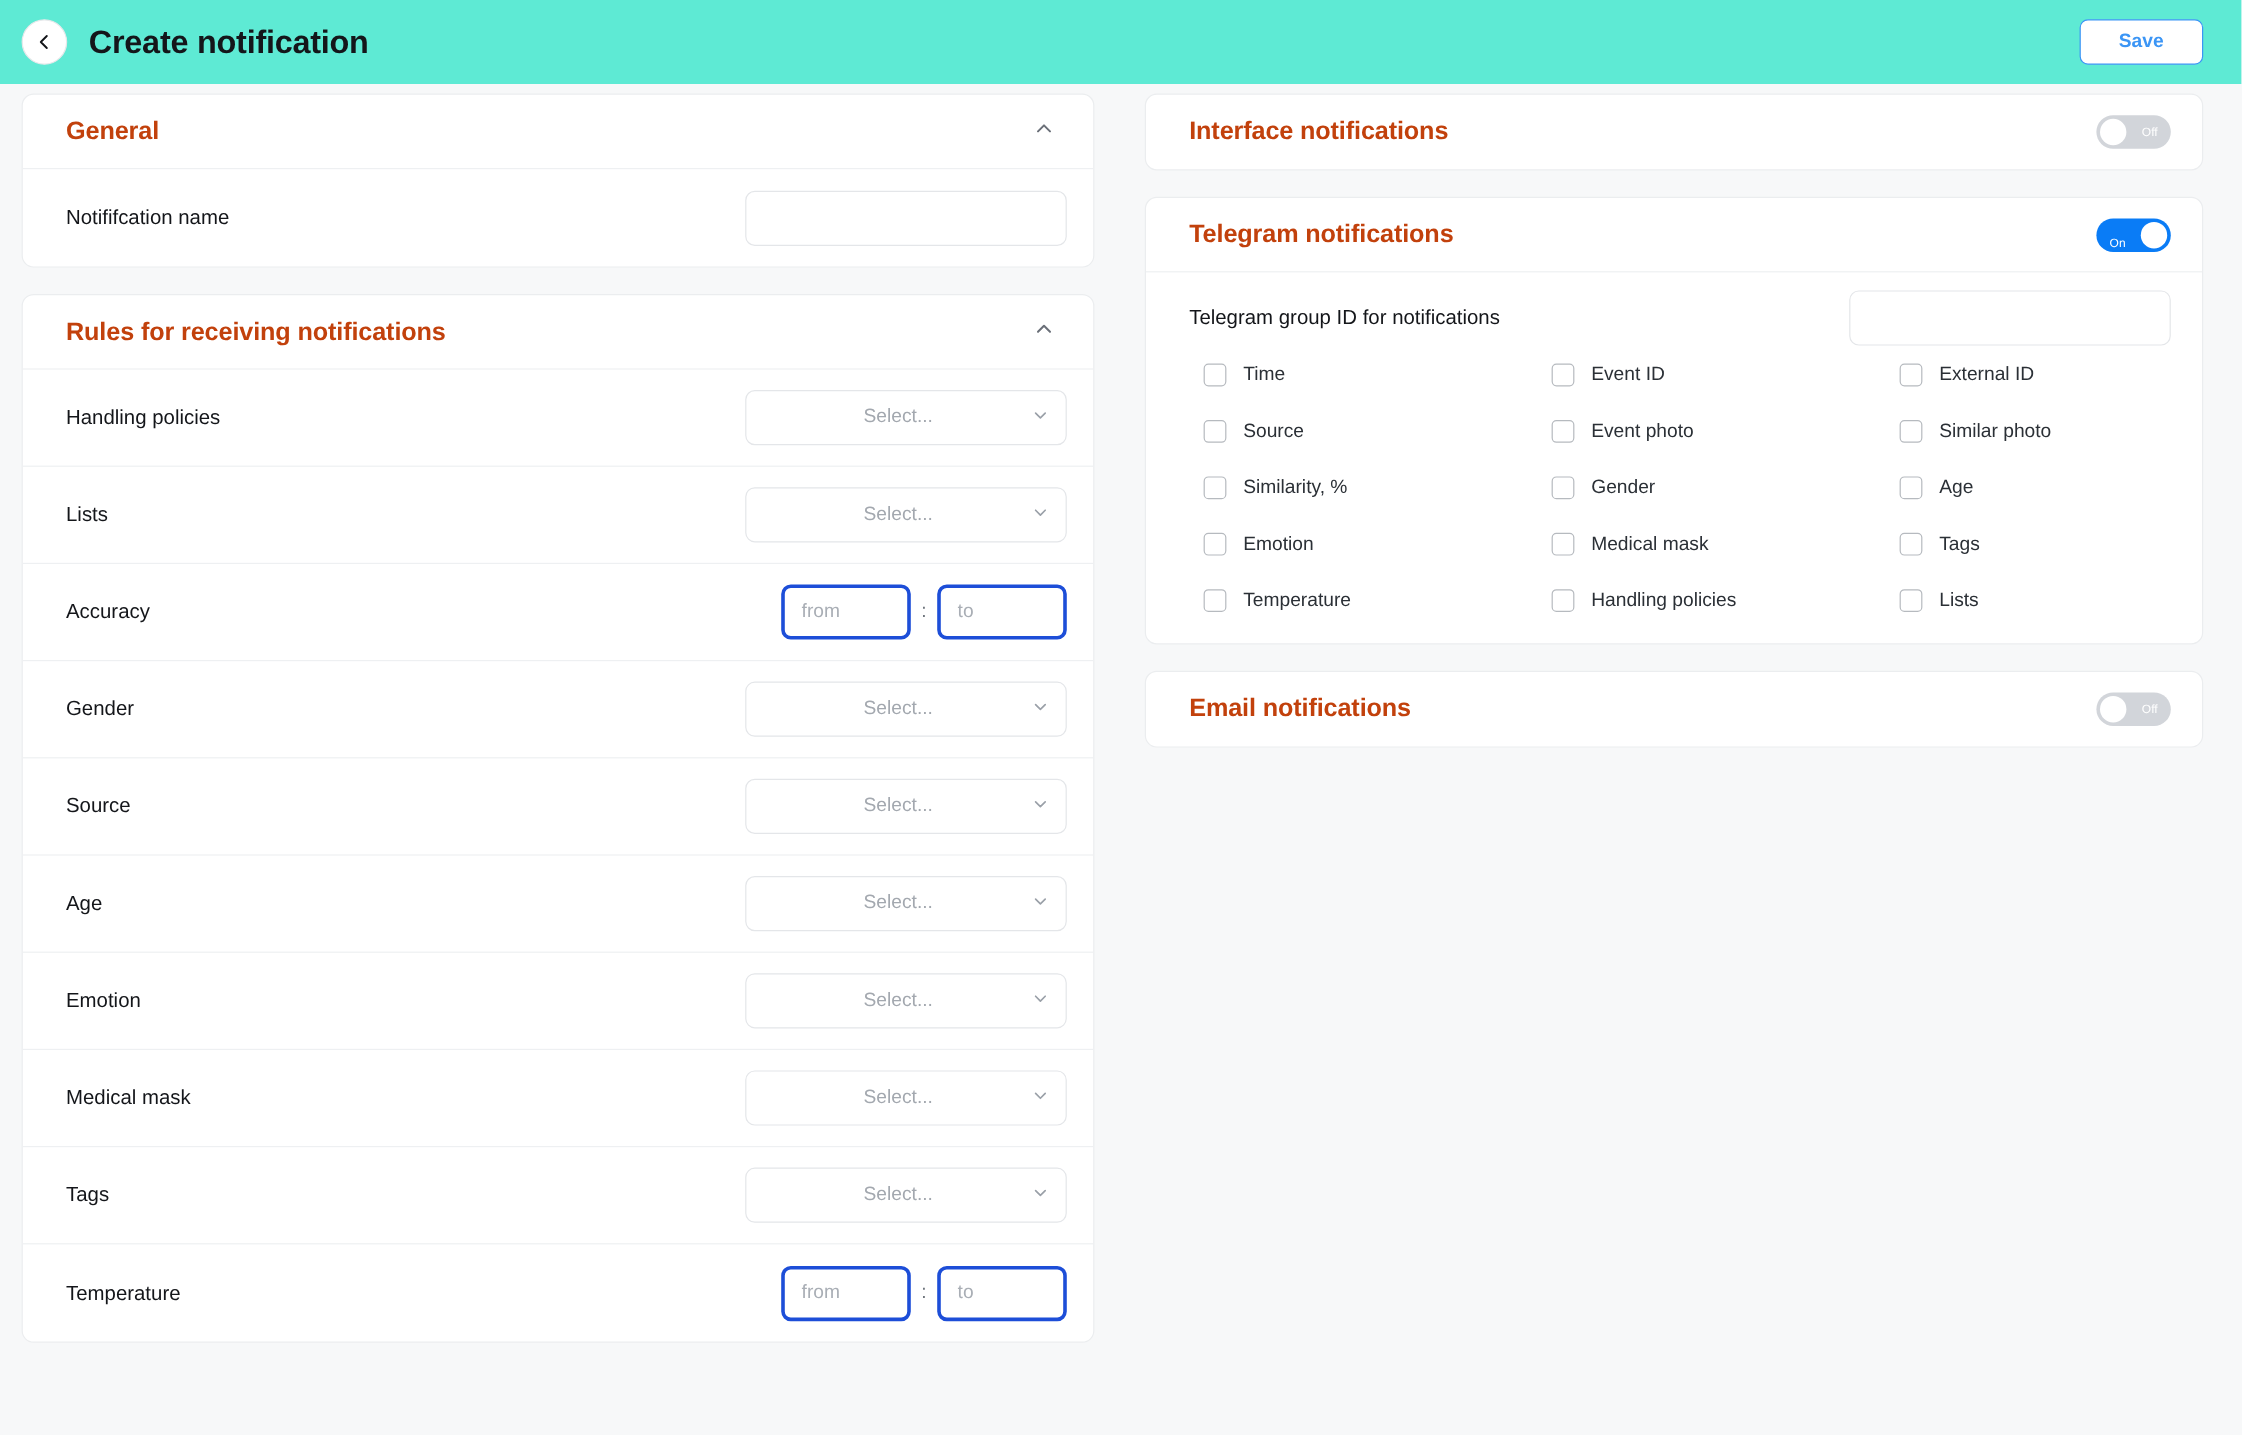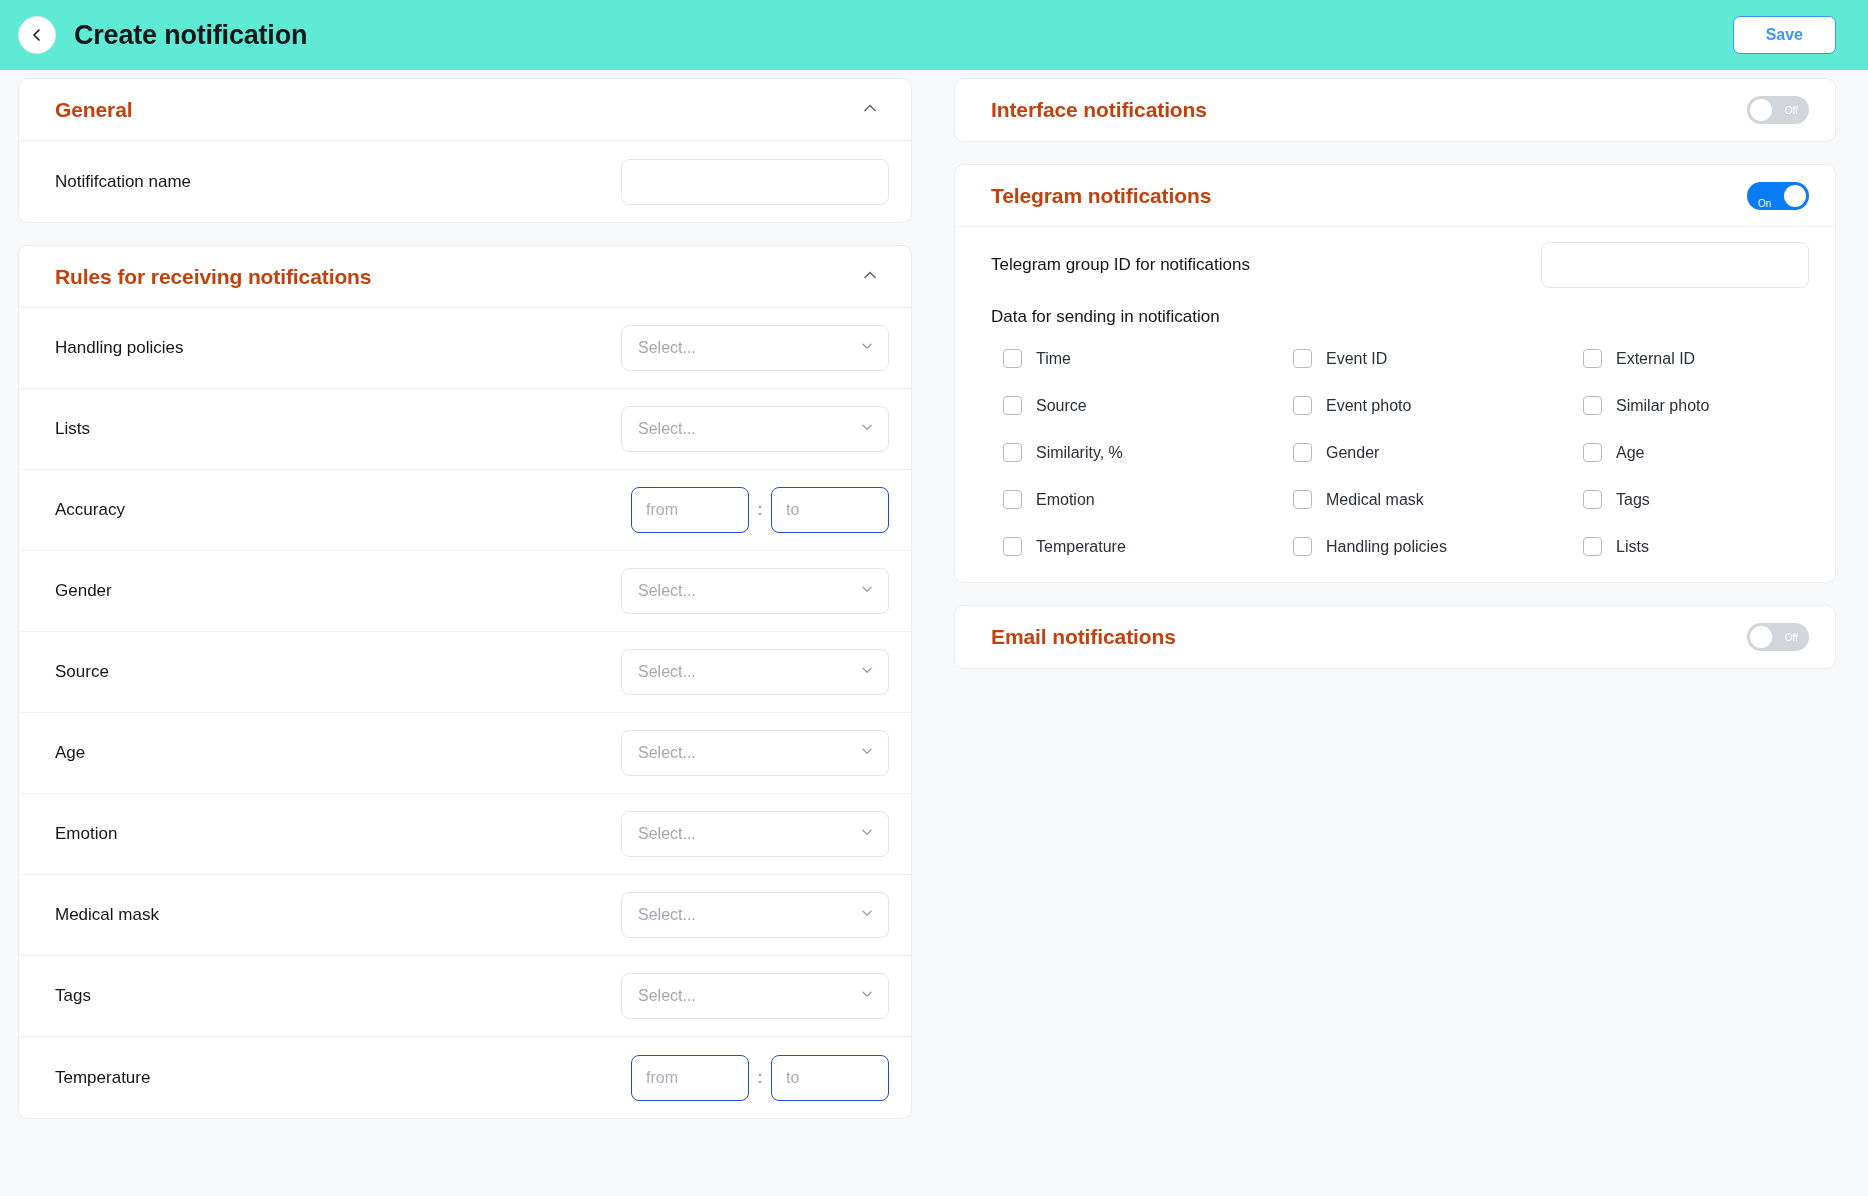--- a/index.html
+++ b/index.html
@@ -125,27 +125,28 @@
     background: #fff;
     display: flex;
     align-items: center;
     padding: 0 13px 0 16px;
     cursor: pointer;
   }
   .select-placeholder {
     font-size: 16px;
     color: #a3a8af;
     flex: 1;
+    text-align: center;
   }
 
   .range-wrap { display: flex; align-items: center; }
   .range-input {
-    width: 118px;
+    width: 108px;
     height: 46px;
-    border: 1px solid #1d4ed8;
+    border: 3px solid #1d4ed8;
     border-radius: 8px;
     background: #fff;
     padding: 0 14px;
     font-size: 16px;
     color: #14161a;
     font-family: "Liberation Sans", sans-serif;
     outline: none;
   }
   .range-input::placeholder { color: #a9aeb5; }
   .range-sep {
@@ -453,21 +454,20 @@
       </div>
 
       <div class="tg-body">
         <div class="tg-row">
           <div class="tg-label">Telegram group ID for notifications</div>
           <div class="tg-input-wrap">
             <input class="tg-input" type="text" placeholder="" style="">
           </div>
         </div>
 
-        <div class="section-subtitle">Data for sending in notification</div>
 
         <div class="check-grid">
           <label class="check-item">
             <span class="checkbox"></span>
             <span class="check-label">Time</span>
           </label>
           <label class="check-item">
             <span class="checkbox"></span>
             <span class="check-label">Event ID</span>
           </label>

